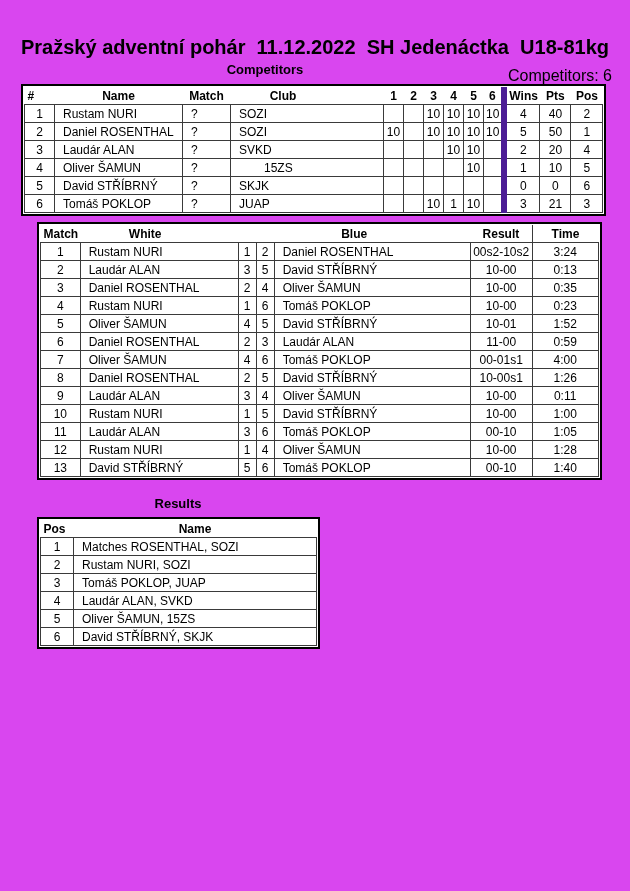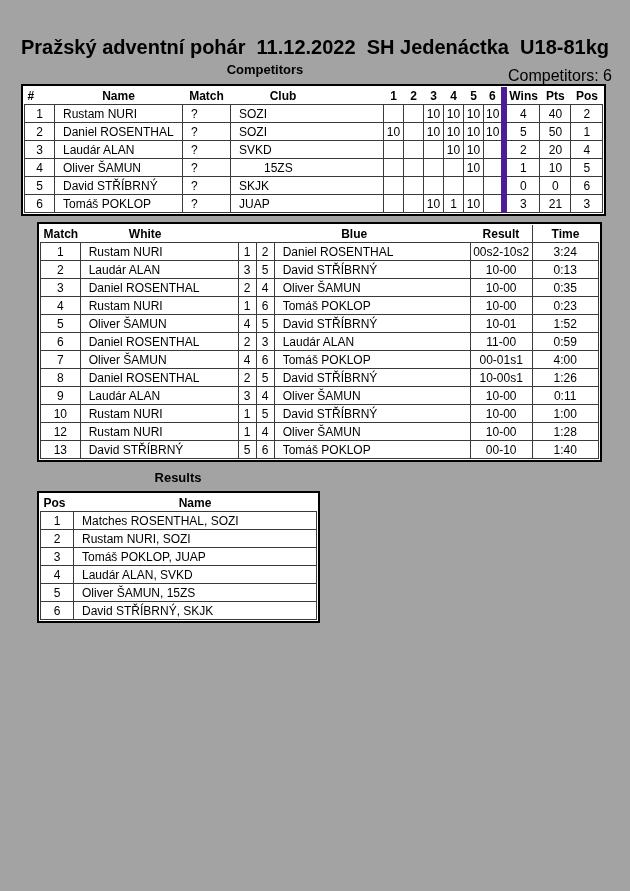--- a/index.html
+++ b/index.html
@@ -1,27 +1,27 @@
 <!DOCTYPE html>
 <html><head>
 <meta charset="utf-8">
 <style>
   html,body { margin:0; padding:0; background:#fff; }
   .sheet {
-    position:relative; width:630px; height:891px; background:#a3a3a3;
+    position:relative; width:630px; height:891px; background:#d946ef;
     color:#000; font-family:"Liberation Sans", sans-serif; overflow:hidden;
   }
   .title {
     margin:36px 0 0 0; text-align:center; font-size:20px; font-weight:bold;
     white-space:pre; letter-spacing:0;
   }
   .section-label { font-weight:bold; font-size:13px; text-align:center; }
   .label-competitors { width:530px; margin-top:3px; }
   .label-matches { width:590px; margin-top:15px; }
-  .label-results { width:282px; margin-left:37px; margin-top:8px; }
+  .label-results { width:282px; margin-left:37px; margin-top:16px; }
   .count-note { position:absolute; top:67px; right:18px; font-size:16px; }
 
   .tbl-wrap { display:inline-block; border:2px solid #000; padding:1px; background:#fff; vertical-align:top; }
   .wrap-competitors { margin:7px 0 0 21px; }
   .wrap-matches { margin:6px 0 0 37px; }
   .wrap-results { margin:6px 0 0 37px; }
 
   table { border-collapse:collapse; table-layout:fixed; }
   td, th { font-size:12px; height:17px; padding:0 2px; white-space:nowrap; overflow:visible; }
   td { border:1px solid #3a3a3a; }
@@ -301,20 +301,29 @@
           <tr>
             <td class="ac">10</td>
             <td class="al">Rustam NURI</td>
             <td class="ac">1</td>
             <td class="ac">5</td>
             <td class="al">David STŘÍBRNÝ</td>
             <td class="ac">10-00</td>
             <td class="ac">1:00</td>
           </tr>
 
+          <tr>
+            <td class="ac">11</td>
+            <td class="al">Laudár ALAN</td>
+            <td class="ac">3</td>
+            <td class="ac">6</td>
+            <td class="al">Tomáš POKLOP</td>
+            <td class="ac">00-10</td>
+            <td class="ac">1:05</td>
+          </tr>
 
           <tr>
             <td class="ac">12</td>
             <td class="al">Rustam NURI</td>
             <td class="ac">1</td>
             <td class="ac">4</td>
             <td class="al">Oliver ŠAMUN</td>
             <td class="ac">10-00</td>
             <td class="ac">1:28</td>
           </tr>

